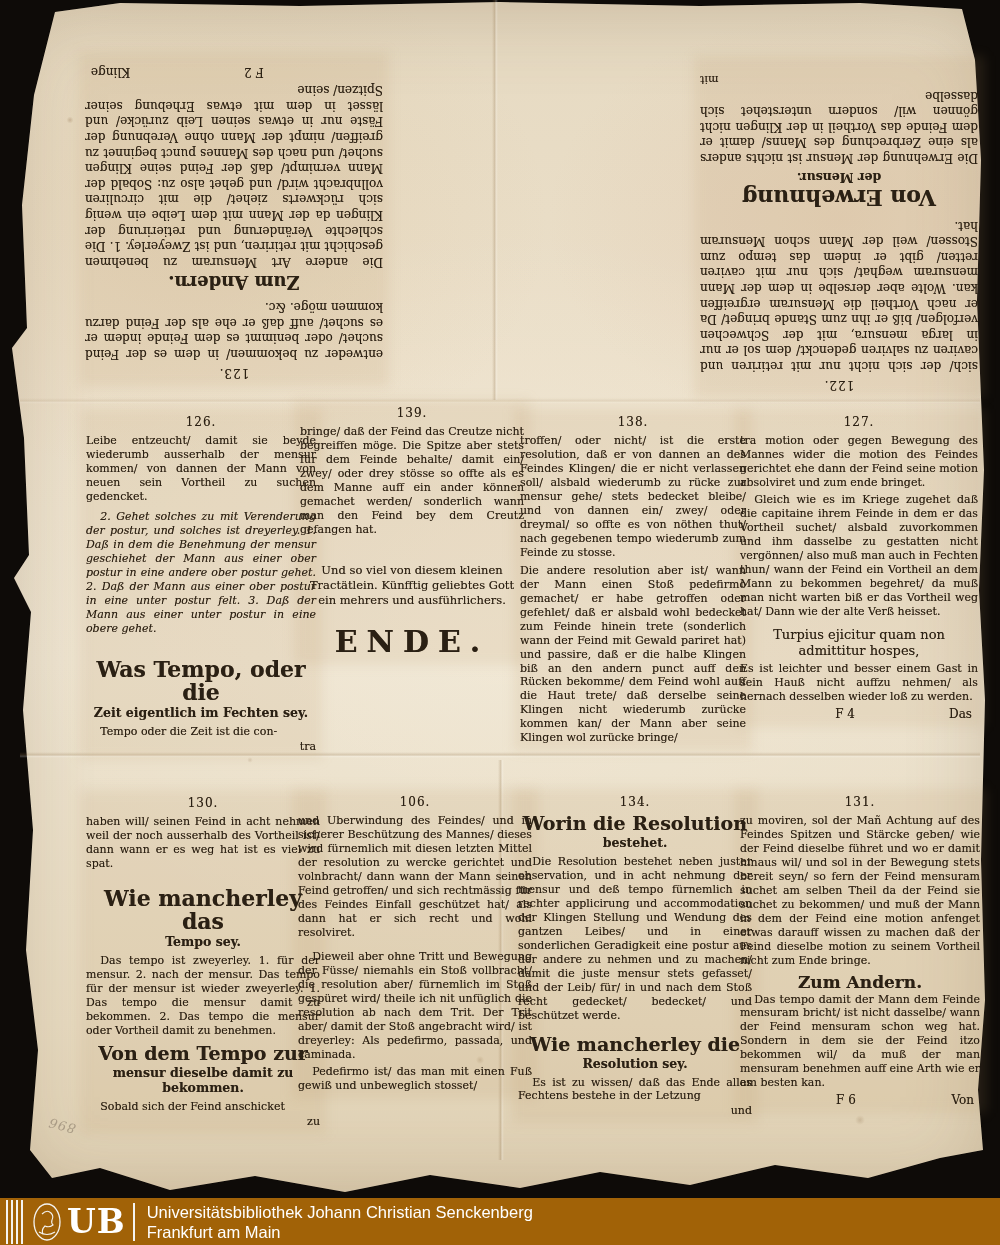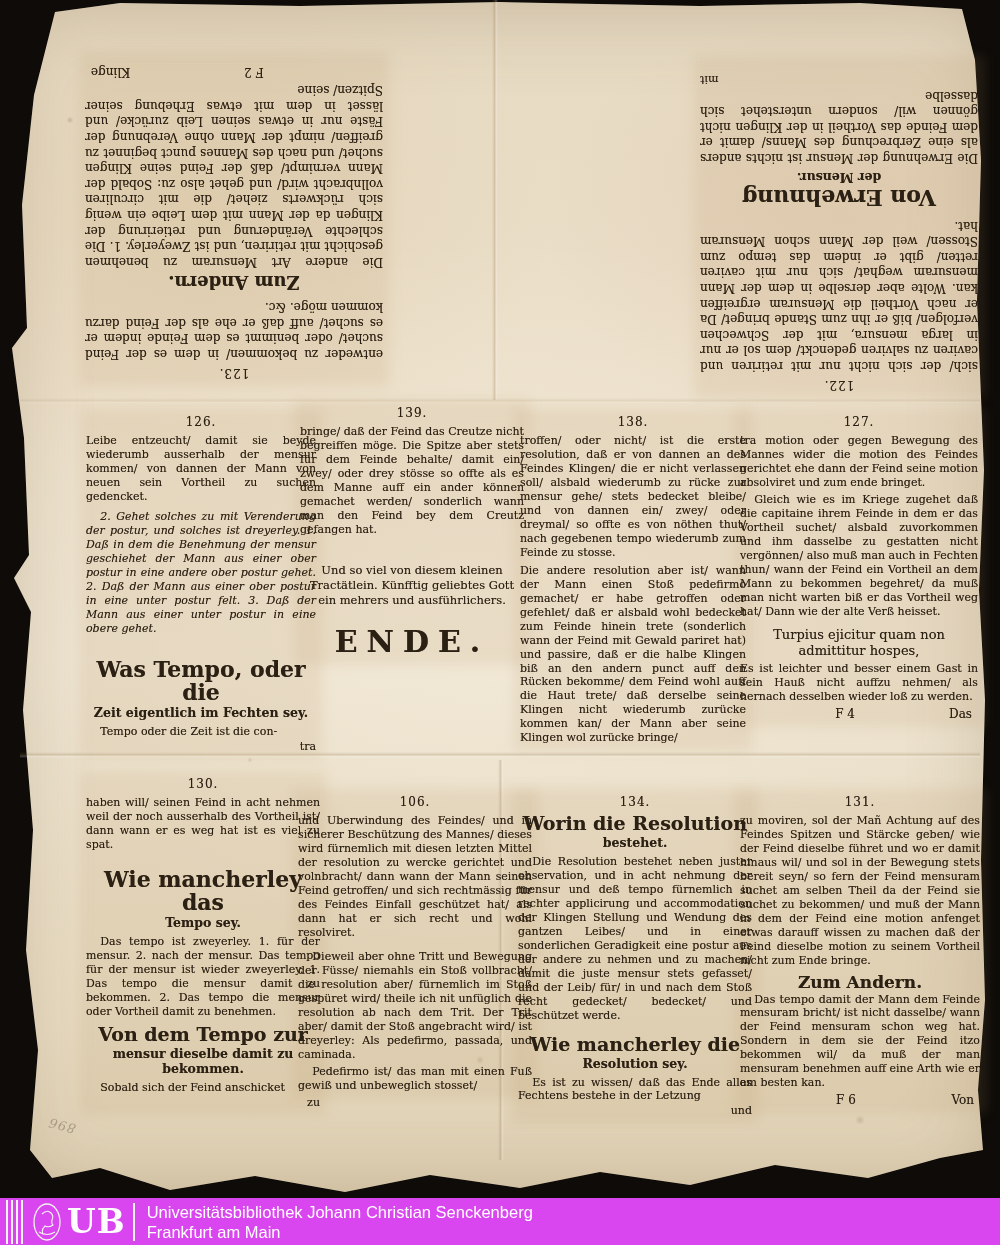--- a/index.html
+++ b/index.html
@@ -69,21 +69,21 @@
   .verse { font-size:13px; text-align:center; margin:8px 0 2px; line-height:1.3; }
   .sigline { display:flex; justify-content:space-between; font-size:12px; margin-top:3px; padding:0 6px 0 40%; }
   .catchline { text-align:right; font-size:11px; margin-top:1px; }
   .pencil {
     position:absolute; left:48px; top:1118px; transform:rotate(195deg);
     color:rgba(125,112,95,0.55); font-size:13px; font-style:italic; letter-spacing:1px;
   }
   
   .banner {
     position:absolute; left:0; bottom:0; width:1000px; height:47px;
-    background:#d946ef; display:flex; align-items:center;
+    background:#a16207; display:flex; align-items:center;
     font-family:"Liberation Sans", sans-serif; color:#ffffff;
   }
   .ub-logo { display:flex; align-items:center; height:44px; margin-left:6px; }
   .logo-lines { display:flex; gap:3px; height:44px; align-items:stretch; }
   .logo-lines i { display:block; width:2px; background:#f4f3f0; }
   .portrait { margin:0 2px 0 6px; }
   .ub-text { font-family:"DejaVu Serif", serif; font-weight:bold; font-size:33px; letter-spacing:1px; line-height:1; margin-right:7px; }
   .logo-bar { width:2px; height:38px; background:#f4f3f0; margin-right:12px; }
   .banner-text { font-size:16.5px; line-height:20px; }
 </style>
@@ -164,21 +164,21 @@
       <div class="para indent" style="margin-top:3px;">Gleich wie es im Kriege zugehet daß die capitaine ihrem Feinde in dem er das Vortheil suchet/ alsbald zuvorkommen und ihm dasselbe zu gestatten nicht vergönnen/ also muß man auch in Fechten thun/ wann der Feind ein Vortheil an dem Mann zu bekommen begehret/ da muß man nicht warten biß er das Vortheil weg hat/ Dann wie der alte Verß heisset.</div>
       <div class="verse">Turpius ejicitur quam non admittitur hospes,</div>
       <div class="para">Es ist leichter und besser einem Gast in sein Hauß nicht auffzu nehmen/ als hernach desselben wieder loß zu werden.</div>
       <div class="sigline">
         <span>F 4</span>
         <span>Das</span>
       </div>
     </div>
   </div>
 
-  <div class="block" style="left:86px; top:777px; width:234px;">
+  <div class="block" style="left:86px; top:796px; width:234px;">
     <div class="tint"></div>
     <div class="inner">
       <div class="pagenum">130.</div>
       <div class="para">haben will/ seinen Feind in acht nehmen weil der noch ausserhalb des Vortheil ist/ dann wann er es weg hat ist es viel zu spat.</div>
       <div class="h1" style="margin-top:16px;">Wie mancherley das</div>
       <div class="h2">Tempo sey.</div>
       <div class="para indent">Das tempo ist zweyerley. 1. für der mensur. 2. nach der mensur. Das tempo für der mensur ist wieder zweyerley. 1. Das tempo die mensur damit zu bekommen. 2. Das tempo die mensur oder Vortheil damit zu benehmen.</div>
       <div class="h1 small" style="margin-top:6px;">Von dem Tempo zur</div>
       <div class="h2">mensur dieselbe damit zu bekommen.</div>
       <div class="para indent">Sobald sich der Feind anschicket</div>

